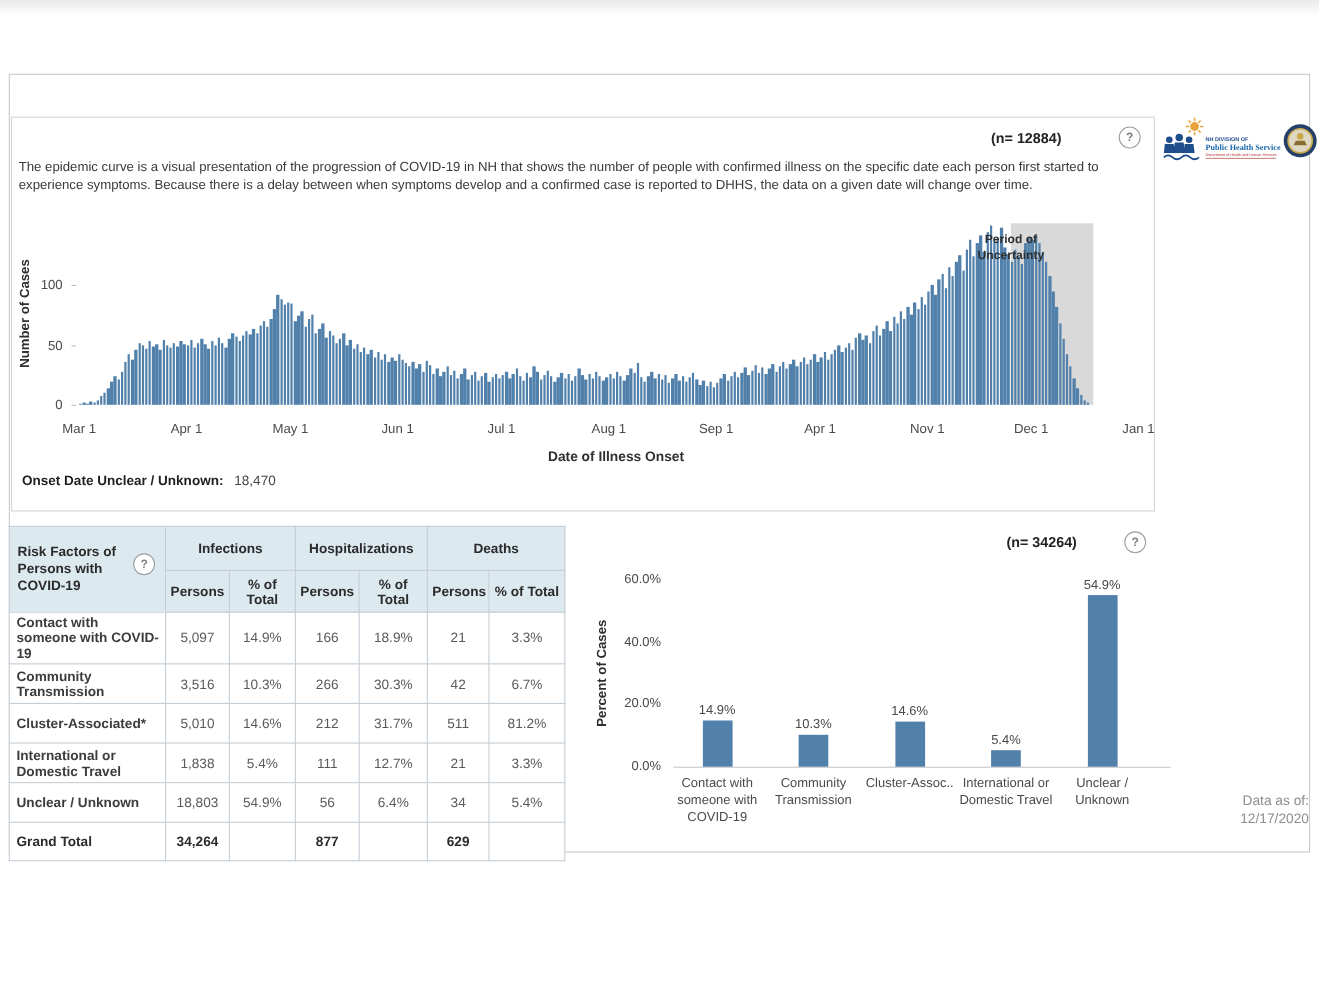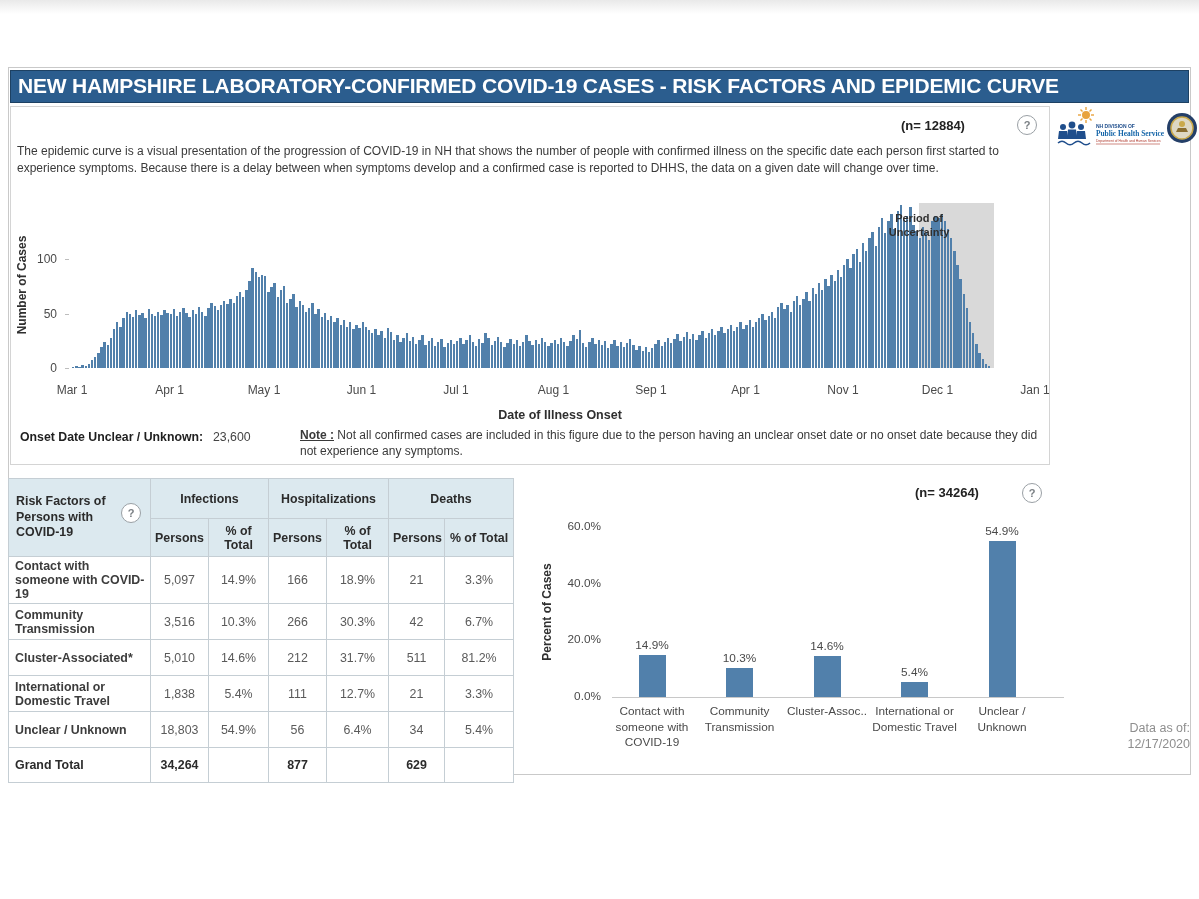--- a/index.html
+++ b/index.html
@@ -64,21 +64,20 @@
   #data-as-of{position:absolute;left:1088px;top:720px;width:102px;text-align:right;
               font-size:12.5px;color:#8e8e8e;line-height:1.3;}
 </style>
 </head>
 <body>
 
 <div id="canvas">
   <div id="top-fade"></div>
   <div id="frame"></div>
 
-  <div id="title-bar">NEW HAMPSHIRE LABORATORY-CONFIRMED COVID-19 CASES - RISK FACTORS AND EPIDEMIC CURVE</div>
 
   <div id="epi-panel"></div>
   <div class="n-label" style="left:901px;top:118px;">(n= 12884)</div>
   <div class="help-icon" style="left:1017px;top:115px;">?</div>
   <div id="epi-desc">The epidemic curve is a visual presentation of the progression of COVID-19 in NH that shows the number of people with confirmed illness on the specific date each person first started to experience symptoms. Because there is a delay between when symptoms develop and a confirmed case is reported to DHHS, the data on a given date will change over time.</div>
 
   <div id="epi-y-title">Number of Cases</div>
   <div id="epi-yticks">
       <div class="ytick-label" style="left: 27px; top: 361px;">0</div>
       <div class="ytick-mark" style="left: 65px; top: 368px;"></div>
@@ -394,22 +393,21 @@
       <div class="epi-xtick-label" style="left: 481.5px;">Aug 1</div>
       <div class="epi-xtick-label" style="left: 579.059px;">Sep 1</div>
       <div class="epi-xtick-label" style="left: 673.471px;">Apr 1</div>
       <div class="epi-xtick-label" style="left: 771.029px;">Nov 1</div>
       <div class="epi-xtick-label" style="left: 865.441px;">Dec 1</div>
       <div class="epi-xtick-label" style="left: 963px;">Jan 1</div>
     </div>
   <div id="epi-x-title">Date of Illness Onset</div>
 
   <div id="onset-label">Onset Date Unclear / Unknown:</div>
-  <div id="onset-value">23,600</div>
-  <div id="epi-note"><span class="note-label">Note :</span><span> Not all confirmed cases are included in this figure due to the person having an unclear onset date or no onset date because they did not experience any symptoms.</span></div>
+  <div id="onset-value">18,470</div>
 
   <div id="logos">
     <svg width="108" height="46" viewBox="0 0 108 46">
       <g>
         <circle cx="30" cy="9" r="4" fill="#e8a33d"></circle>
         <g stroke="#e8a33d" stroke-width="1.4">
           <line x1="30" y1="1" x2="30" y2="4"></line>
             <line x1="30" y1="14" x2="30" y2="17"></line>
           <line x1="22" y1="9" x2="25" y2="9"></line>
             <line x1="35" y1="9" x2="38" y2="9"></line>

